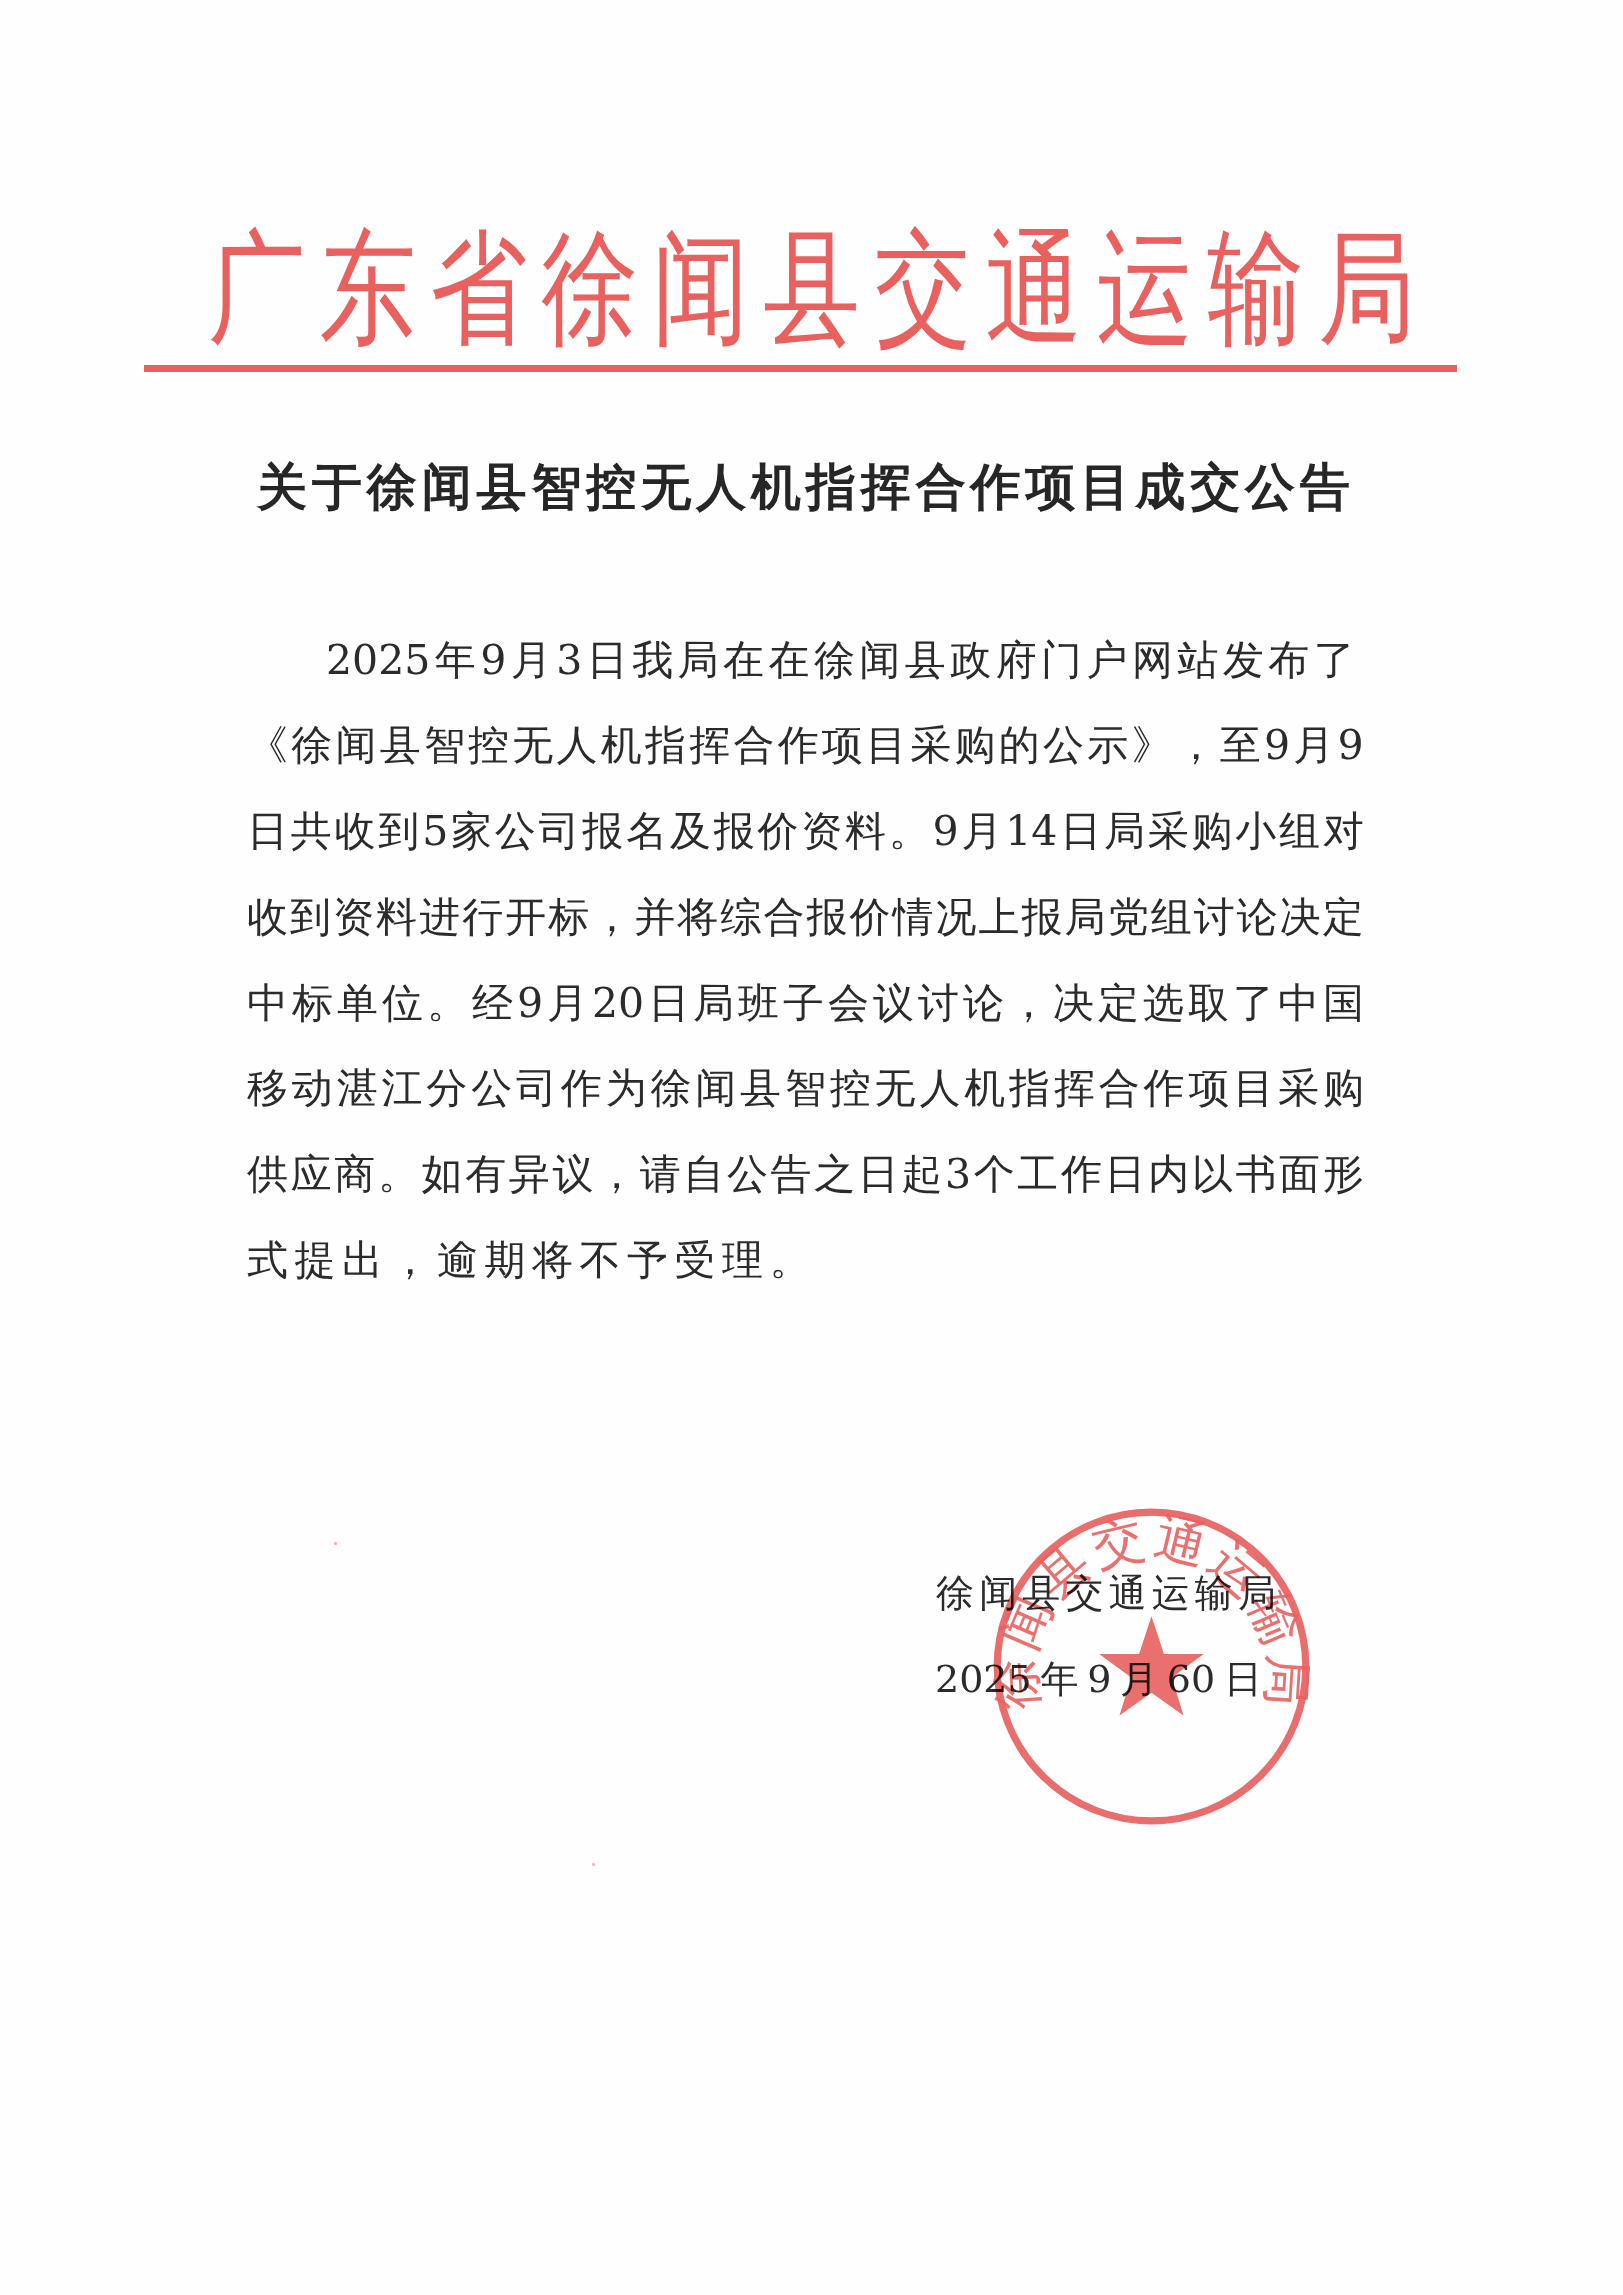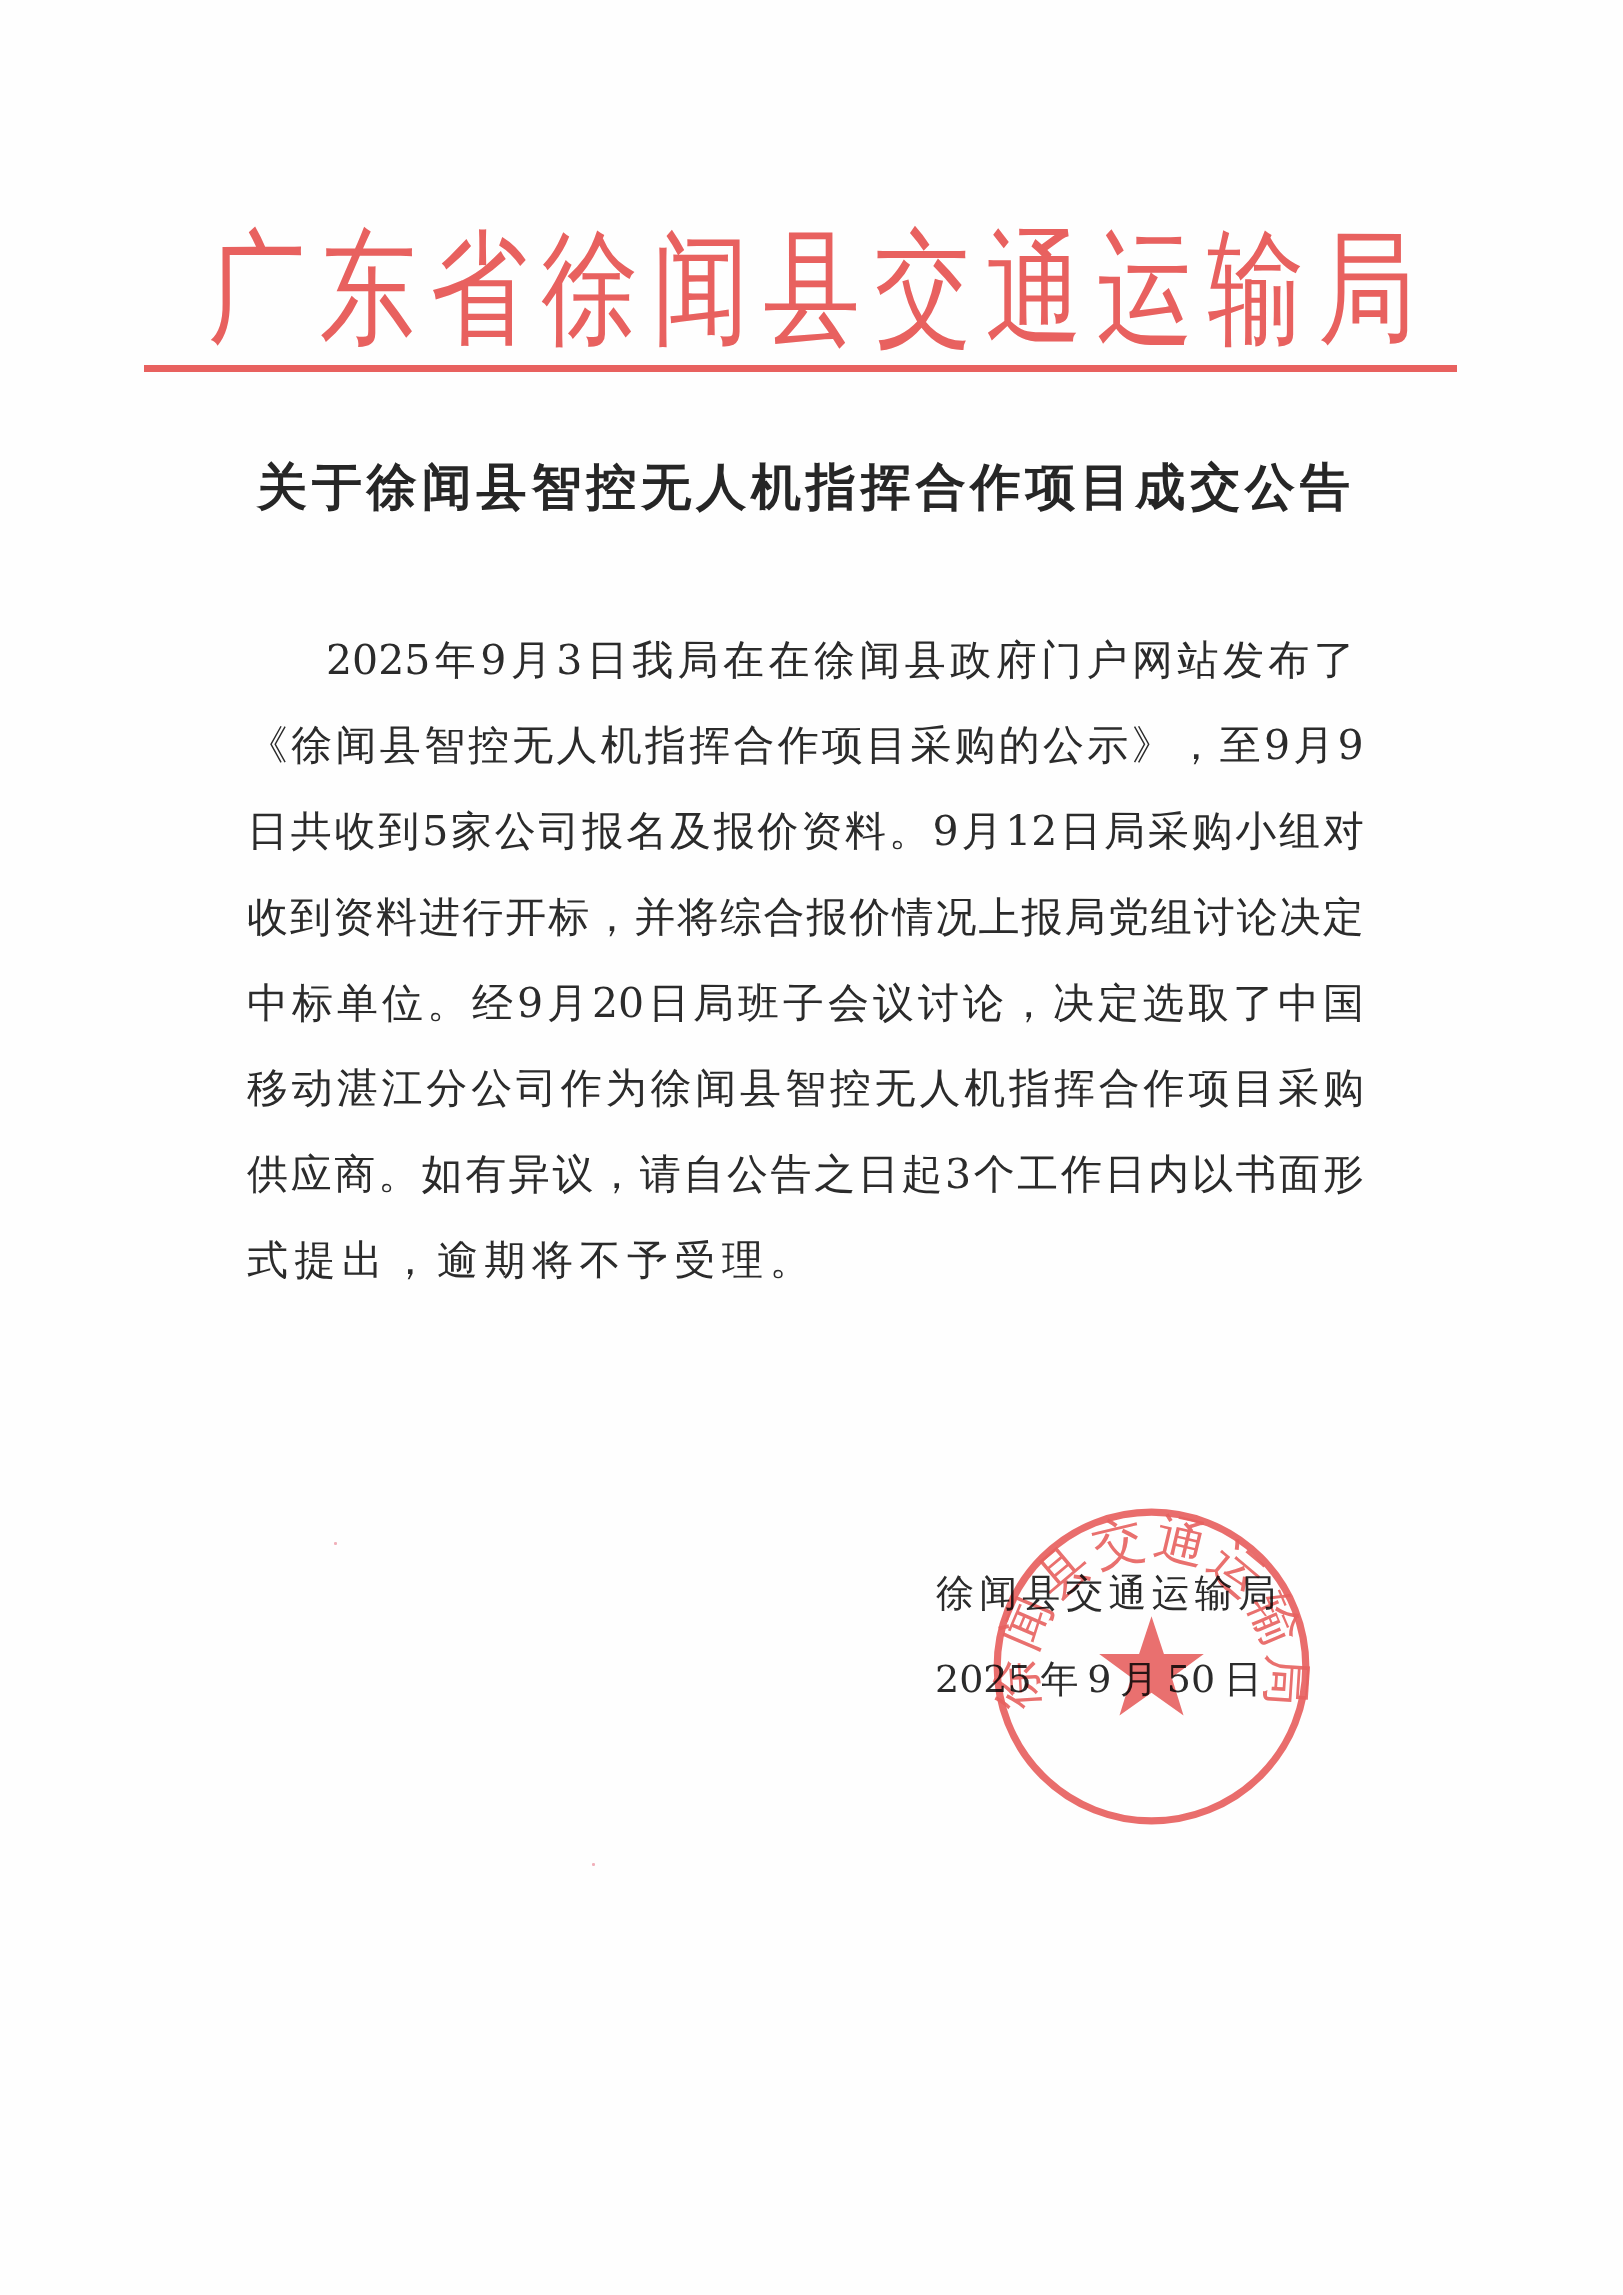--- a/index.html
+++ b/index.html
@@ -151,21 +151,21 @@
         <span>报</span>
         <span>名</span>
         <span>及</span>
         <span>报</span>
         <span>价</span>
         <span>资</span>
         <span>料</span>
         <span>。</span>
         <span>9</span>
         <span>月</span>
-        <span>12</span>
+        <span>14</span>
         <span>日</span>
         <span>局</span>
         <span>采</span>
         <span>购</span>
         <span>小</span>
         <span>组</span>
         <span>对</span>
       </div>
       <div class="body-line" style="left: 247px; top: 891px; width: 1117px;">
         <span>收</span>
@@ -301,21 +301,21 @@
       <span>通</span>
       <span>运</span>
       <span>输</span>
       <span>局</span>
     </div>
   <div class="signature" id="sig-date" style="left:935px; top:1656px; width:327px;">
       <span>2025</span>
       <span>年</span>
       <span>9</span>
       <span>月</span>
-      <span>50</span>
+      <span>60</span>
       <span>日</span>
     </div>
 
   <svg class="seal" viewBox="0 0 494 494" style="mix-blend-mode:multiply;">
     <defs>
       <path id="sealArc" d="M 72 300 A 180 180 0 1 1 422 300"></path>
     </defs>
     <circle cx="247" cy="247" r="236" fill="none" stroke="#E8615F" stroke-width="11" opacity="0.92"></circle>
     <text font-family="DejaVu Serif, Liberation Serif, serif" font-size="78" fill="#E8615F" opacity="0.9">
       <textPath href="#sealArc" startOffset="50%" text-anchor="middle" id="seal-textpath" letter-spacing="6">徐闻县交通运输局</textPath>

